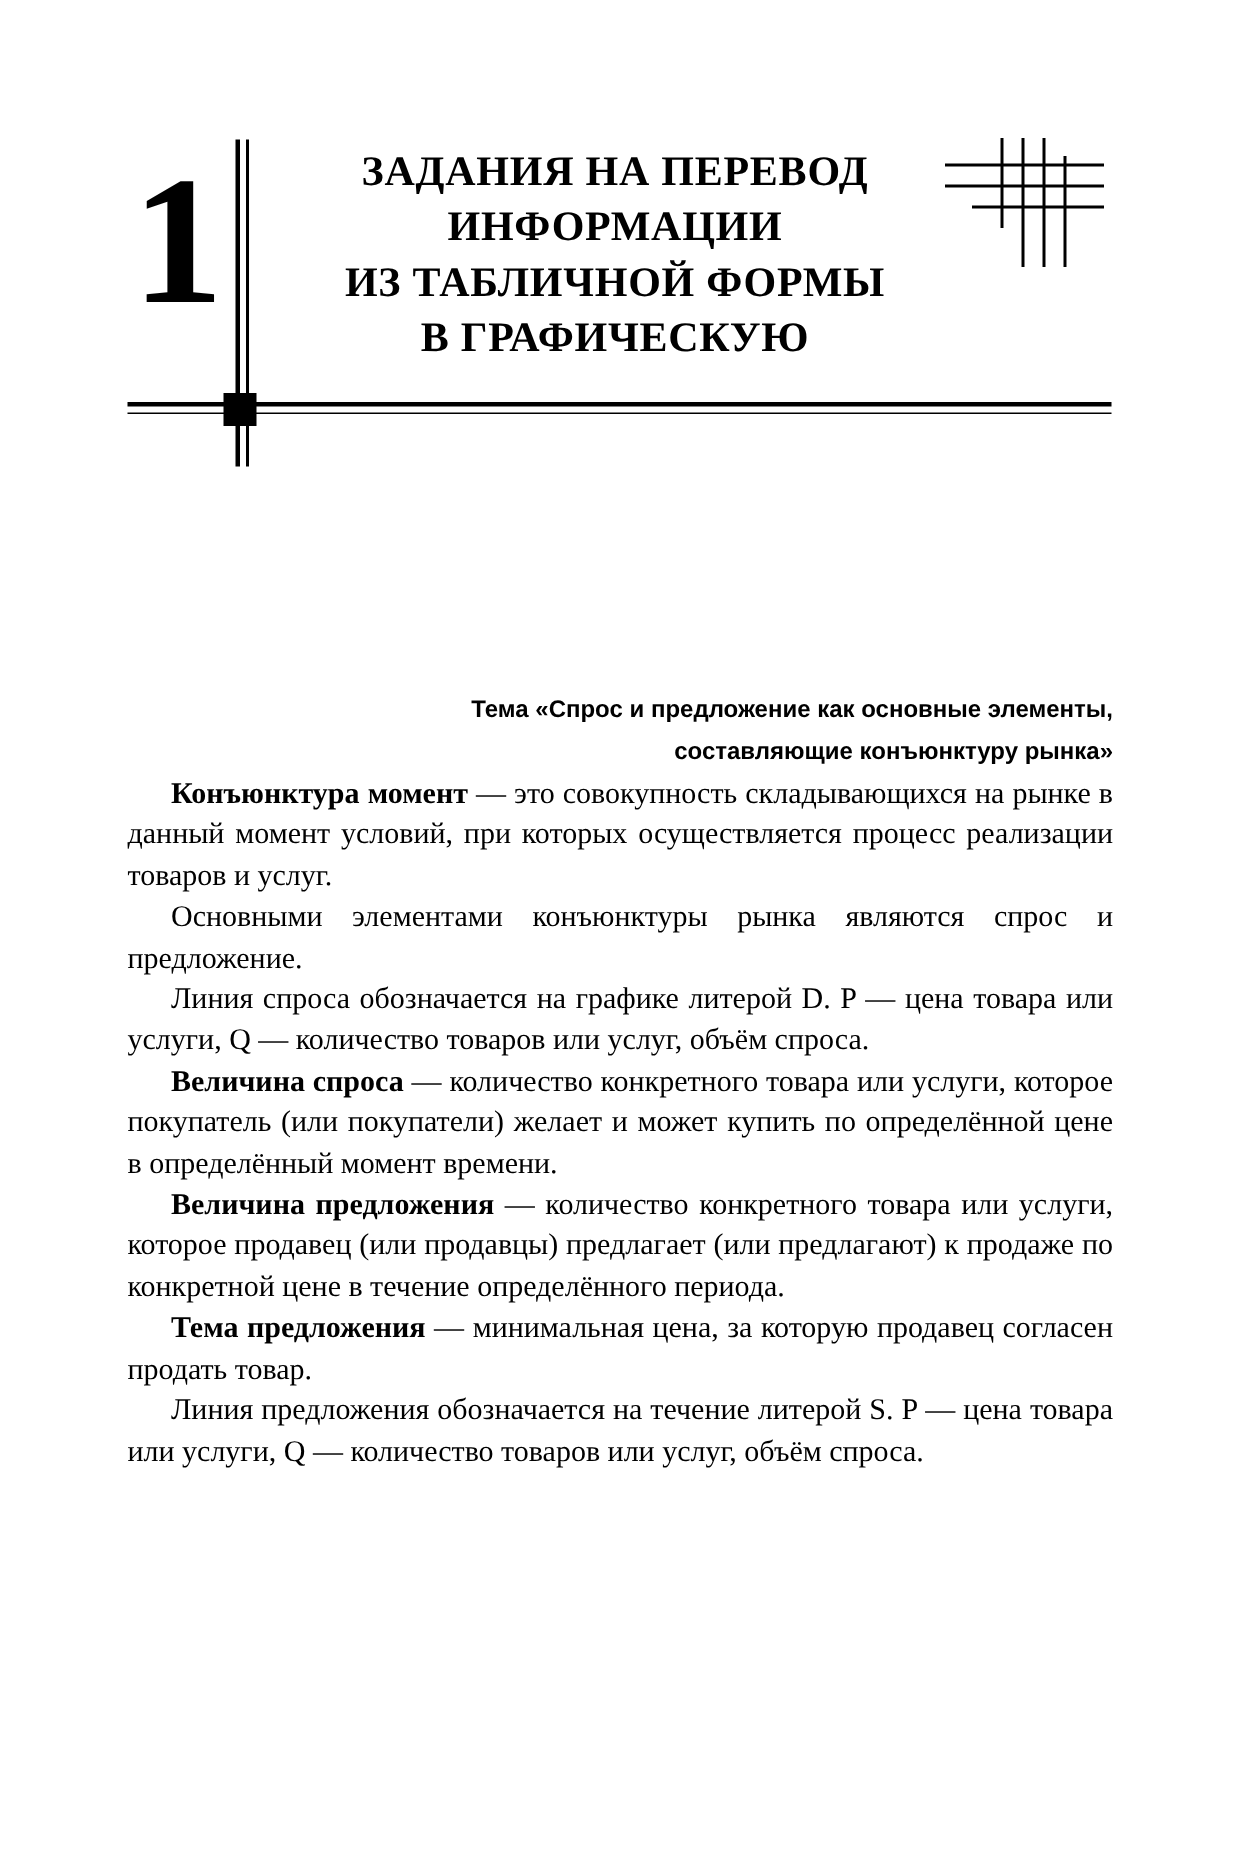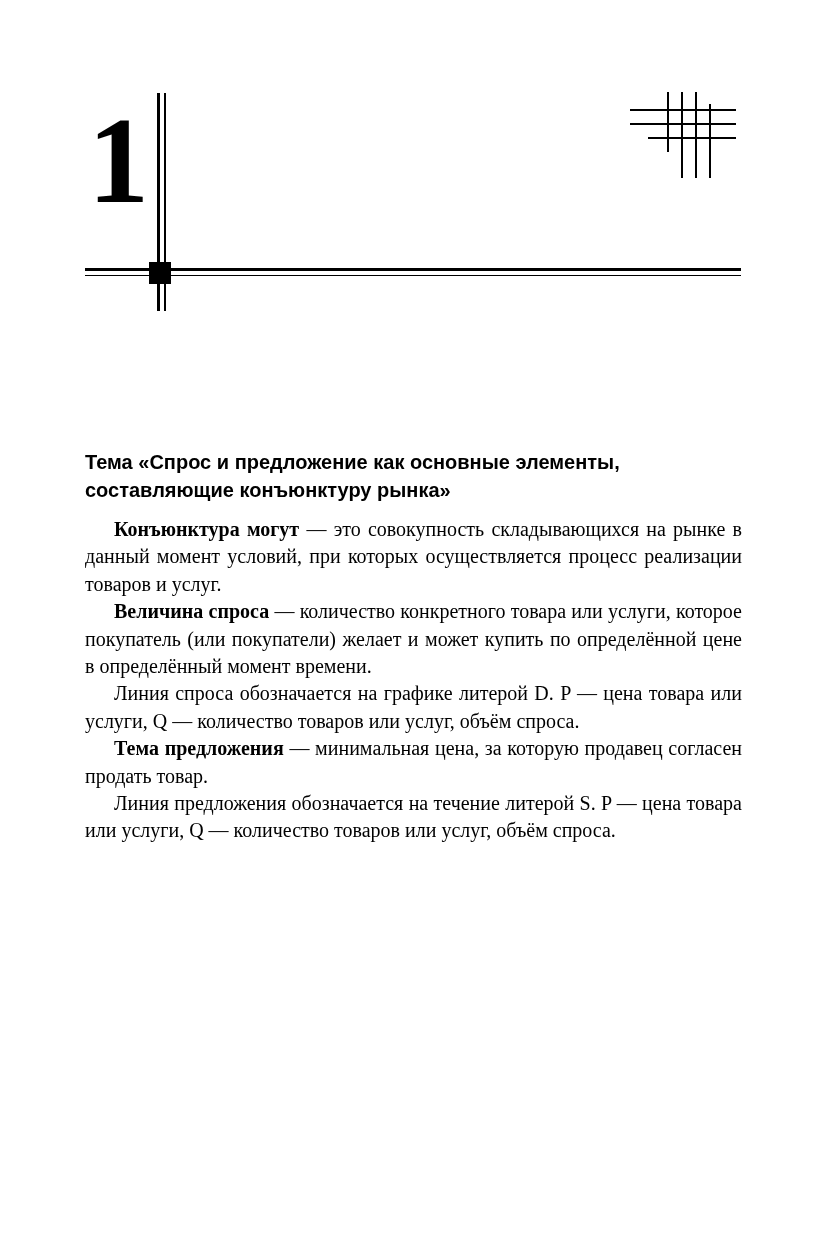--- a/index.html
+++ b/index.html
@@ -74,27 +74,27 @@
     left: 149px;
     top: 262px;
     width: 22px;
     height: 22px;
     background: #000;
   }
 
   
   .theme-heading {
     position: absolute;
-    top: 448px;
+    top: 460px;
     left: 85px;
     width: 657px;
     margin: 0;
-    text-align: left;
+    text-align: right;
     font-family: "Liberation Sans", sans-serif;
-    font-size: 20px;
+    font-size: 16px;
     line-height: 28px;
     font-weight: bold;
     white-space: pre-line;
   }
 
   
   .body-text {
     position: absolute;
     top: 516px;
     left: 85px;
@@ -115,40 +115,46 @@
 <body>
 
 <div class="page">
 
   <header class="chapter-header">
     <div class="chapter-number">1</div>
 
     <div class="rule-v rule-v1"></div>
     <div class="rule-v rule-v2"></div>
 
+    <h1 class="chapter-title">ЗАДАНИЯ НА ПЕРЕВОД
+ИНФОРМАЦИИ
+ИЗ ТАБЛИЧНОЙ ФОРМЫ
+В ГРАФИЧЕСКУЮ</h1>
 
     <svg class="corner-grid" width="116" height="94" viewBox="0 0 116 94">
       <line x1="44" y1="2" x2="44" y2="62" stroke="#000" stroke-width="2"></line>
       <line x1="58" y1="2" x2="58" y2="88" stroke="#000" stroke-width="2"></line>
       <line x1="72" y1="2" x2="72" y2="88" stroke="#000" stroke-width="2"></line>
       <line x1="86" y1="14" x2="86" y2="88" stroke="#000" stroke-width="2"></line>
       <line x1="6" y1="20" x2="112" y2="20" stroke="#000" stroke-width="2"></line>
       <line x1="6" y1="34" x2="112" y2="34" stroke="#000" stroke-width="2"></line>
       <line x1="24" y1="48" x2="112" y2="48" stroke="#000" stroke-width="2"></line>
     </svg>
 
     <div class="rule-h rule-h1"></div>
     <div class="rule-h rule-h2"></div>
     <div class="corner-square"></div>
   </header>
 
   <h2 class="theme-heading">Тема «Спрос и предложение как основные элементы,
 составляющие конъюнктуру рынка»</h2>
 
   <main class="body-text">
-    <p><b>Конъюнктура могут</b><span> — это совокупность складывающихся на рынке в данный момент условий, при которых осуществляется процесс реализации товаров и услуг.</span></p>
+    <p><b>Конъюнктура момент</b><span> — это совокупность складывающихся на рынке в данный момент условий, при которых осуществляется процесс реализации товаров и услуг.</span></p>
+    <p><b></b><span>Основными элементами конъюнктуры рынка являются спрос и предложение.</span></p>
+    <p><b></b><span>Линия спроса обозначается на графике литерой D. P — цена товара или услуги, Q — количество товаров или услуг, объём спроса.</span></p>
     <p><b>Величина спроса</b><span> — количество конкретного товара или услуги, которое покупатель (или покупатели) желает и может купить по определённой цене в определённый момент времени.</span></p>
-    <p><b></b><span>Линия спроса обозначается на графике литерой D. P — цена товара или услуги, Q — количество товаров или услуг, объём спроса.</span></p>
+    <p><b>Величина предложения</b><span> — количество конкретного товара или услуги, которое продавец (или продавцы) предлагает (или предлагают) к продаже по конкретной цене в течение определённого периода.</span></p>
     <p><b>Тема предложения</b><span> — минимальная цена, за которую продавец согласен продать товар.</span></p>
     <p><b></b><span>Линия предложения обозначается на течение литерой S. P — цена товара или услуги, Q — количество товаров или услуг, объём спроса.</span></p>
   </main>
 
 </div>
 
 </body></html>

